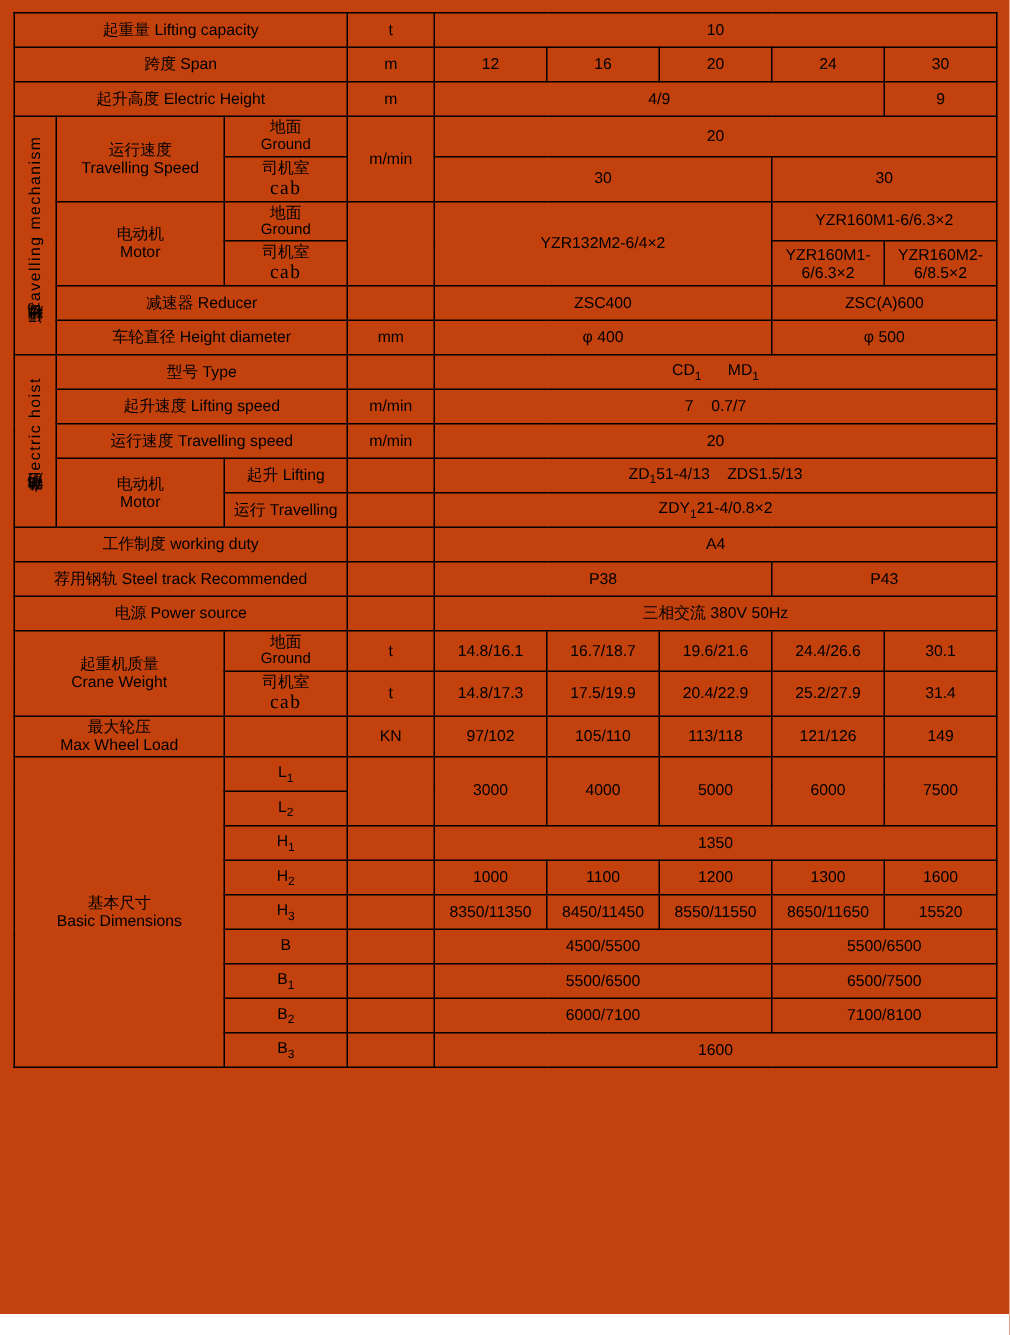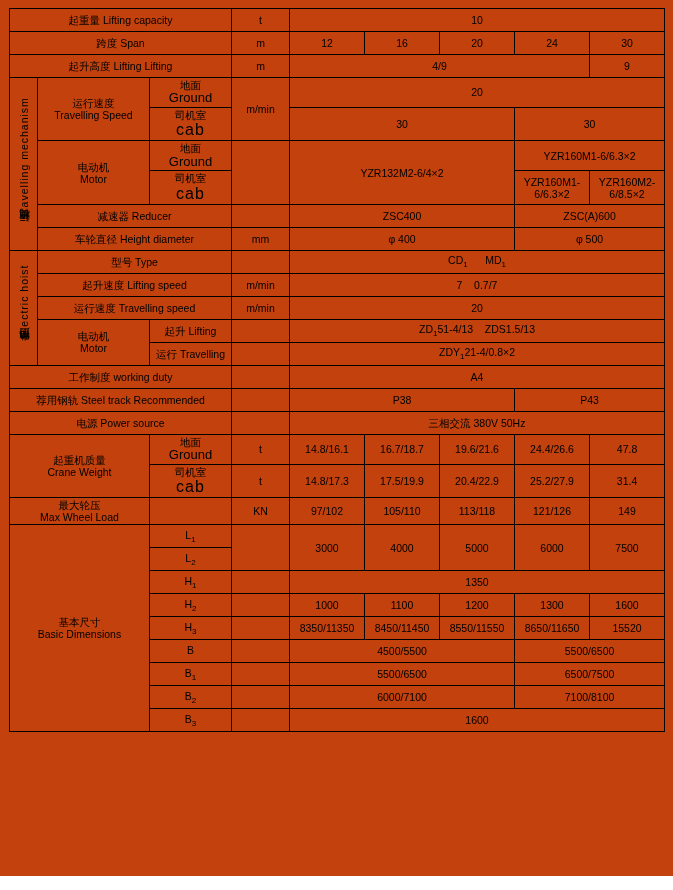--- a/index.html
+++ b/index.html
@@ -33,25 +33,25 @@
     writing-mode:vertical-rl;
     text-orientation:mixed;
     transform:rotate(180deg);
     font-size:10.5px;
     letter-spacing:1px;
     white-space:nowrap;
     line-height:1.1;
   }
   .vert .cn{display:inline-block;}
   .vert .en{display:inline-block;}
-  .small{font-size:13px;}
+  .small{font-size:10px;}
   .tiny{font-size:7.5px;}
   .sub{font-size:8px;vertical-align:sub;}
   .cab{font-size:11px;}
-  .cab .en{font-size:16px;letter-spacing:1px;}
+  .cab .en{font-size:13px;letter-spacing:1px;font-family:Liberation Serif, serif;}
 </style>
 </head>
 <body>
 
 <div id="sheet">
 <table class="spec">
   <colgroup>
     <col style="width:28px">
     <col style="width:112px">
     <col style="width:82px">
@@ -82,21 +82,21 @@
     <td>12</td>
     <td>16</td>
     <td>20</td>
     <td>24</td>
     <td>30</td>
   </tr>
 
   <tr>
     <td colspan="3" class="lbl one-line">
       <span class="cn">起升高度</span>
-      <span class="en">Lifting  Lifting</span>
+      <span class="en">Electric  Height</span>
     </td>
     <td>m</td>
     <td colspan="4">4/9</td>
     <td>9</td>
   </tr>
 
   <tr>
     <td rowspan="7" class="vert">
       <span class="cn">运行机构</span>&nbsp;&nbsp;<span class="en">Travelling mechanism</span>
     </td>
@@ -261,21 +261,21 @@
     </td>
     <td class="lbl">
       <span class="cn">地面</span>
       <span class="small en">Ground</span>
     </td>
     <td>t</td>
     <td>14.8/16.1</td>
     <td>16.7/18.7</td>
     <td>19.6/21.6</td>
     <td>24.4/26.6</td>
-    <td>47.8</td>
+    <td>30.1</td>
   </tr>
   <tr>
     <td class="lbl cab">
       <span class="cn">司机室</span>
       <span class="en">cab</span>
     </td>
     <td>t</td>
     <td>14.8/17.3</td>
     <td>17.5/19.9</td>
     <td>20.4/22.9</td>

